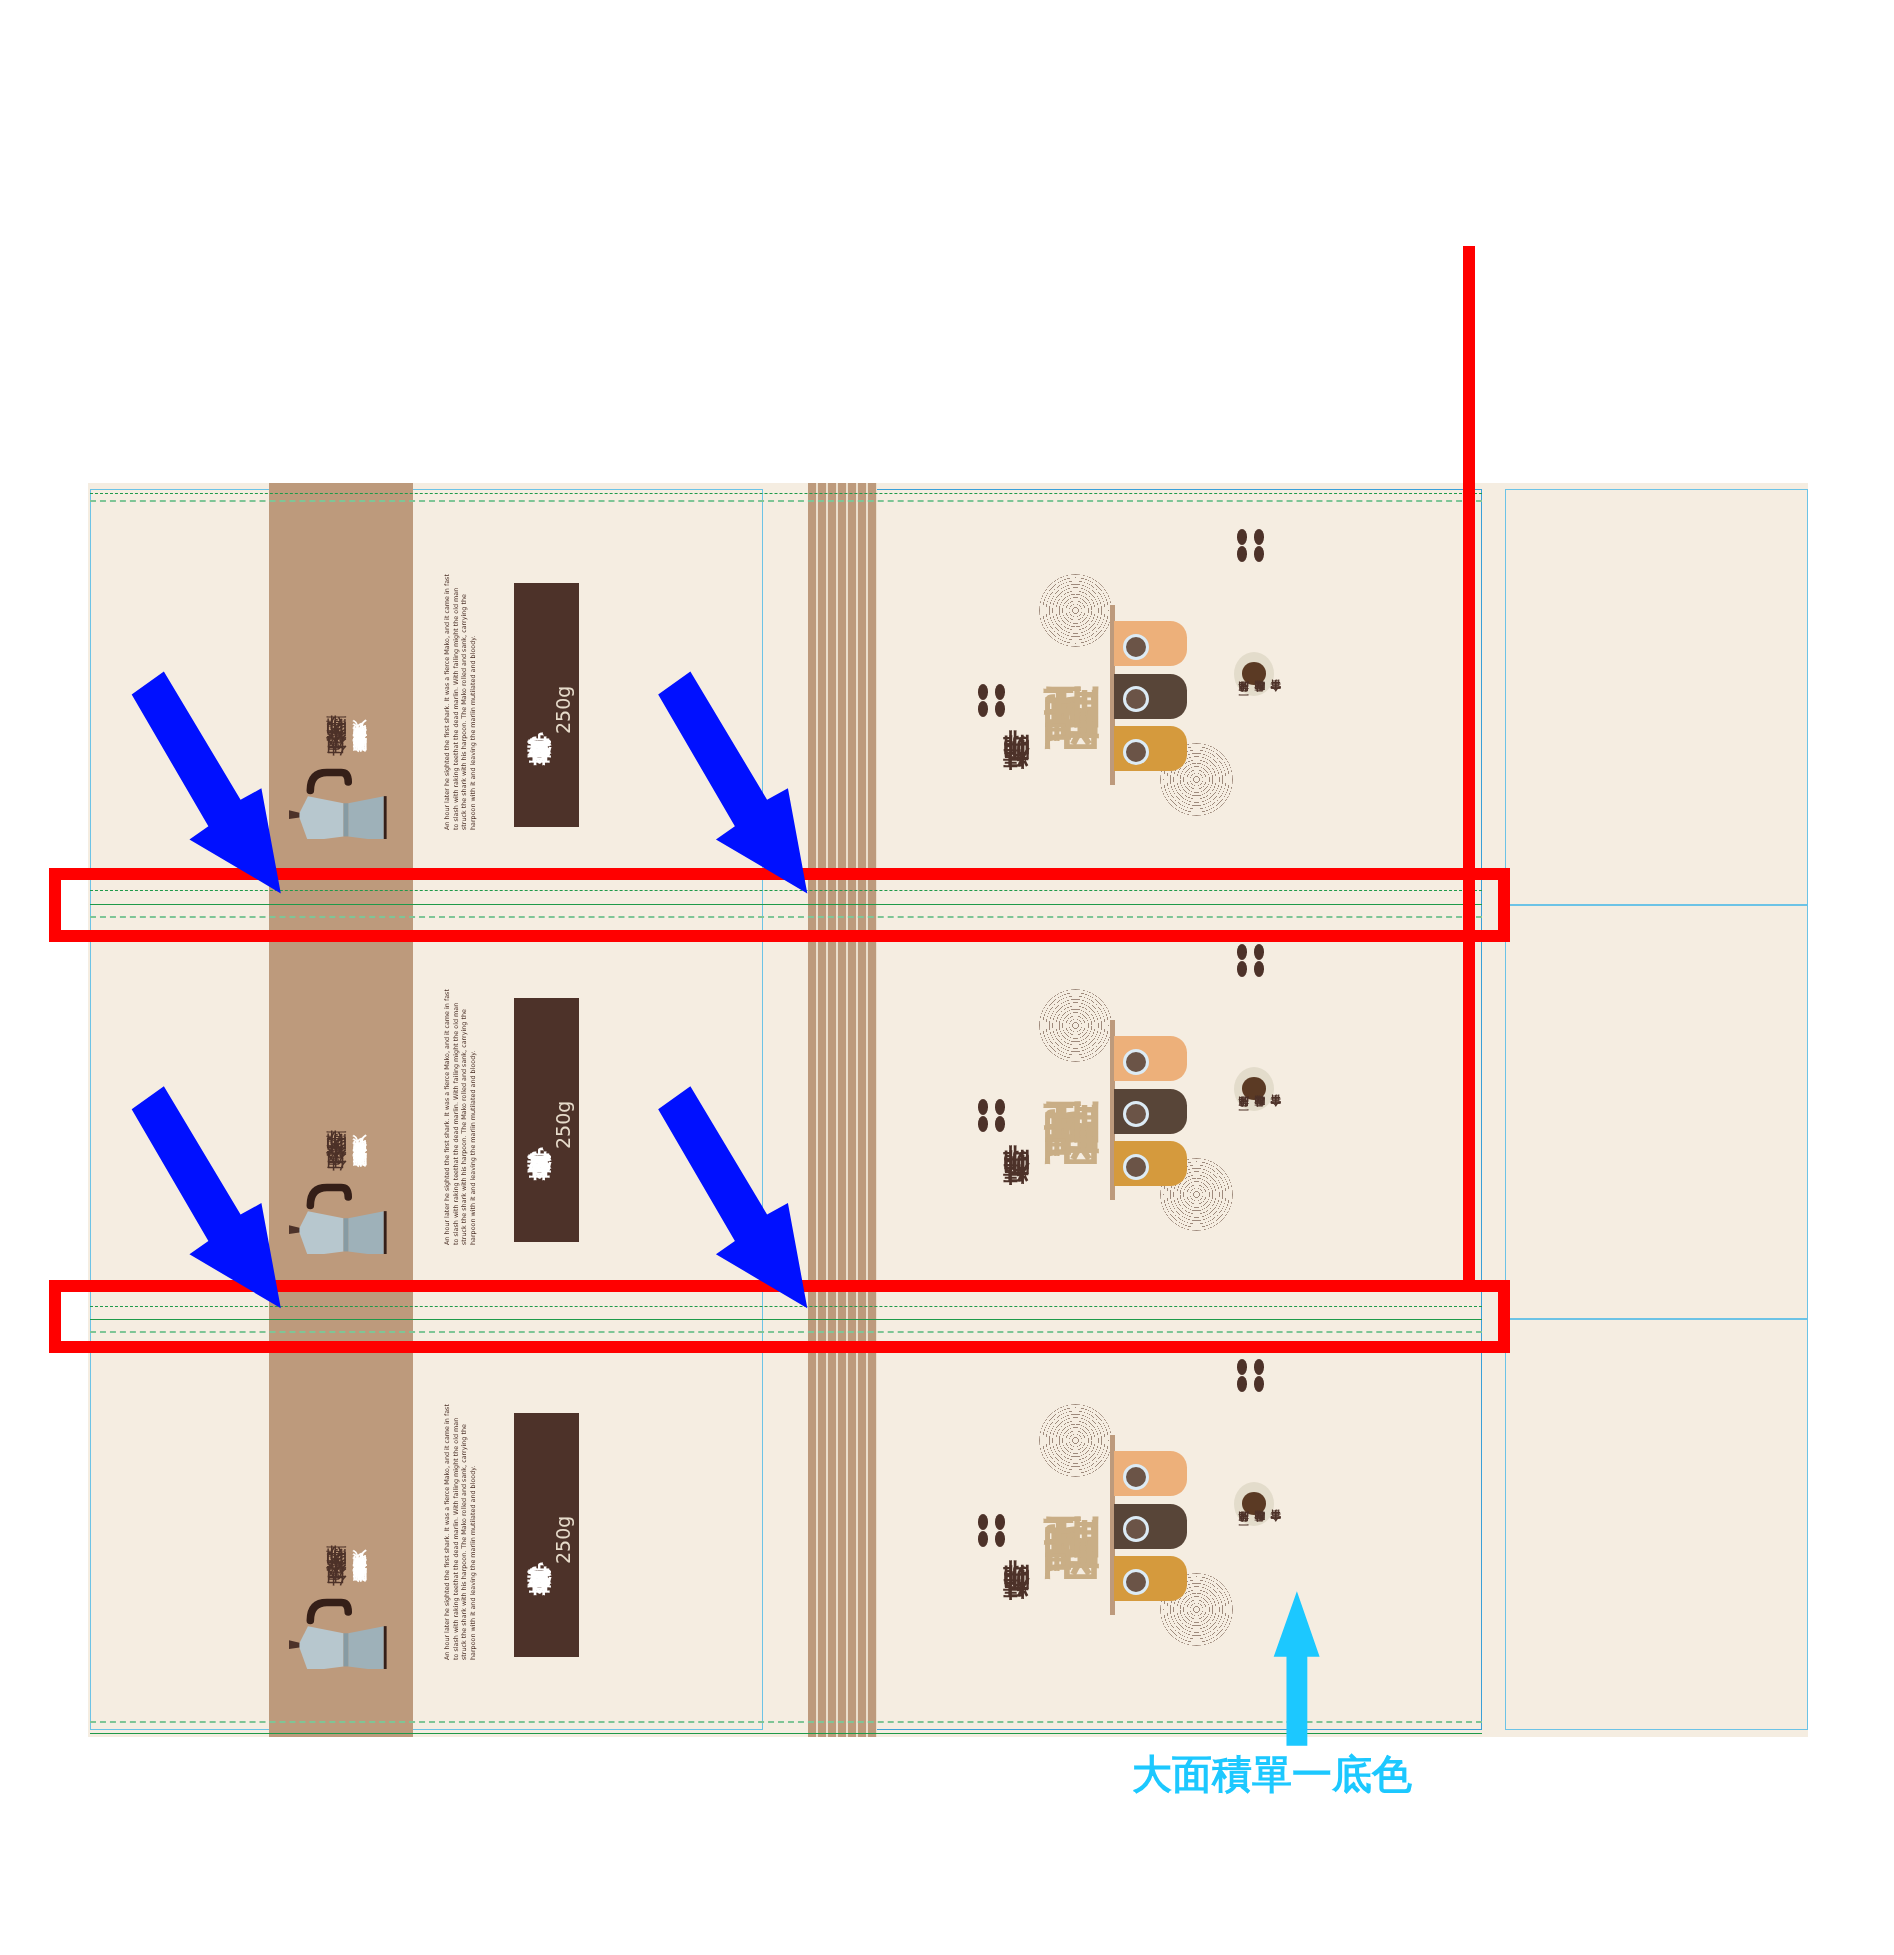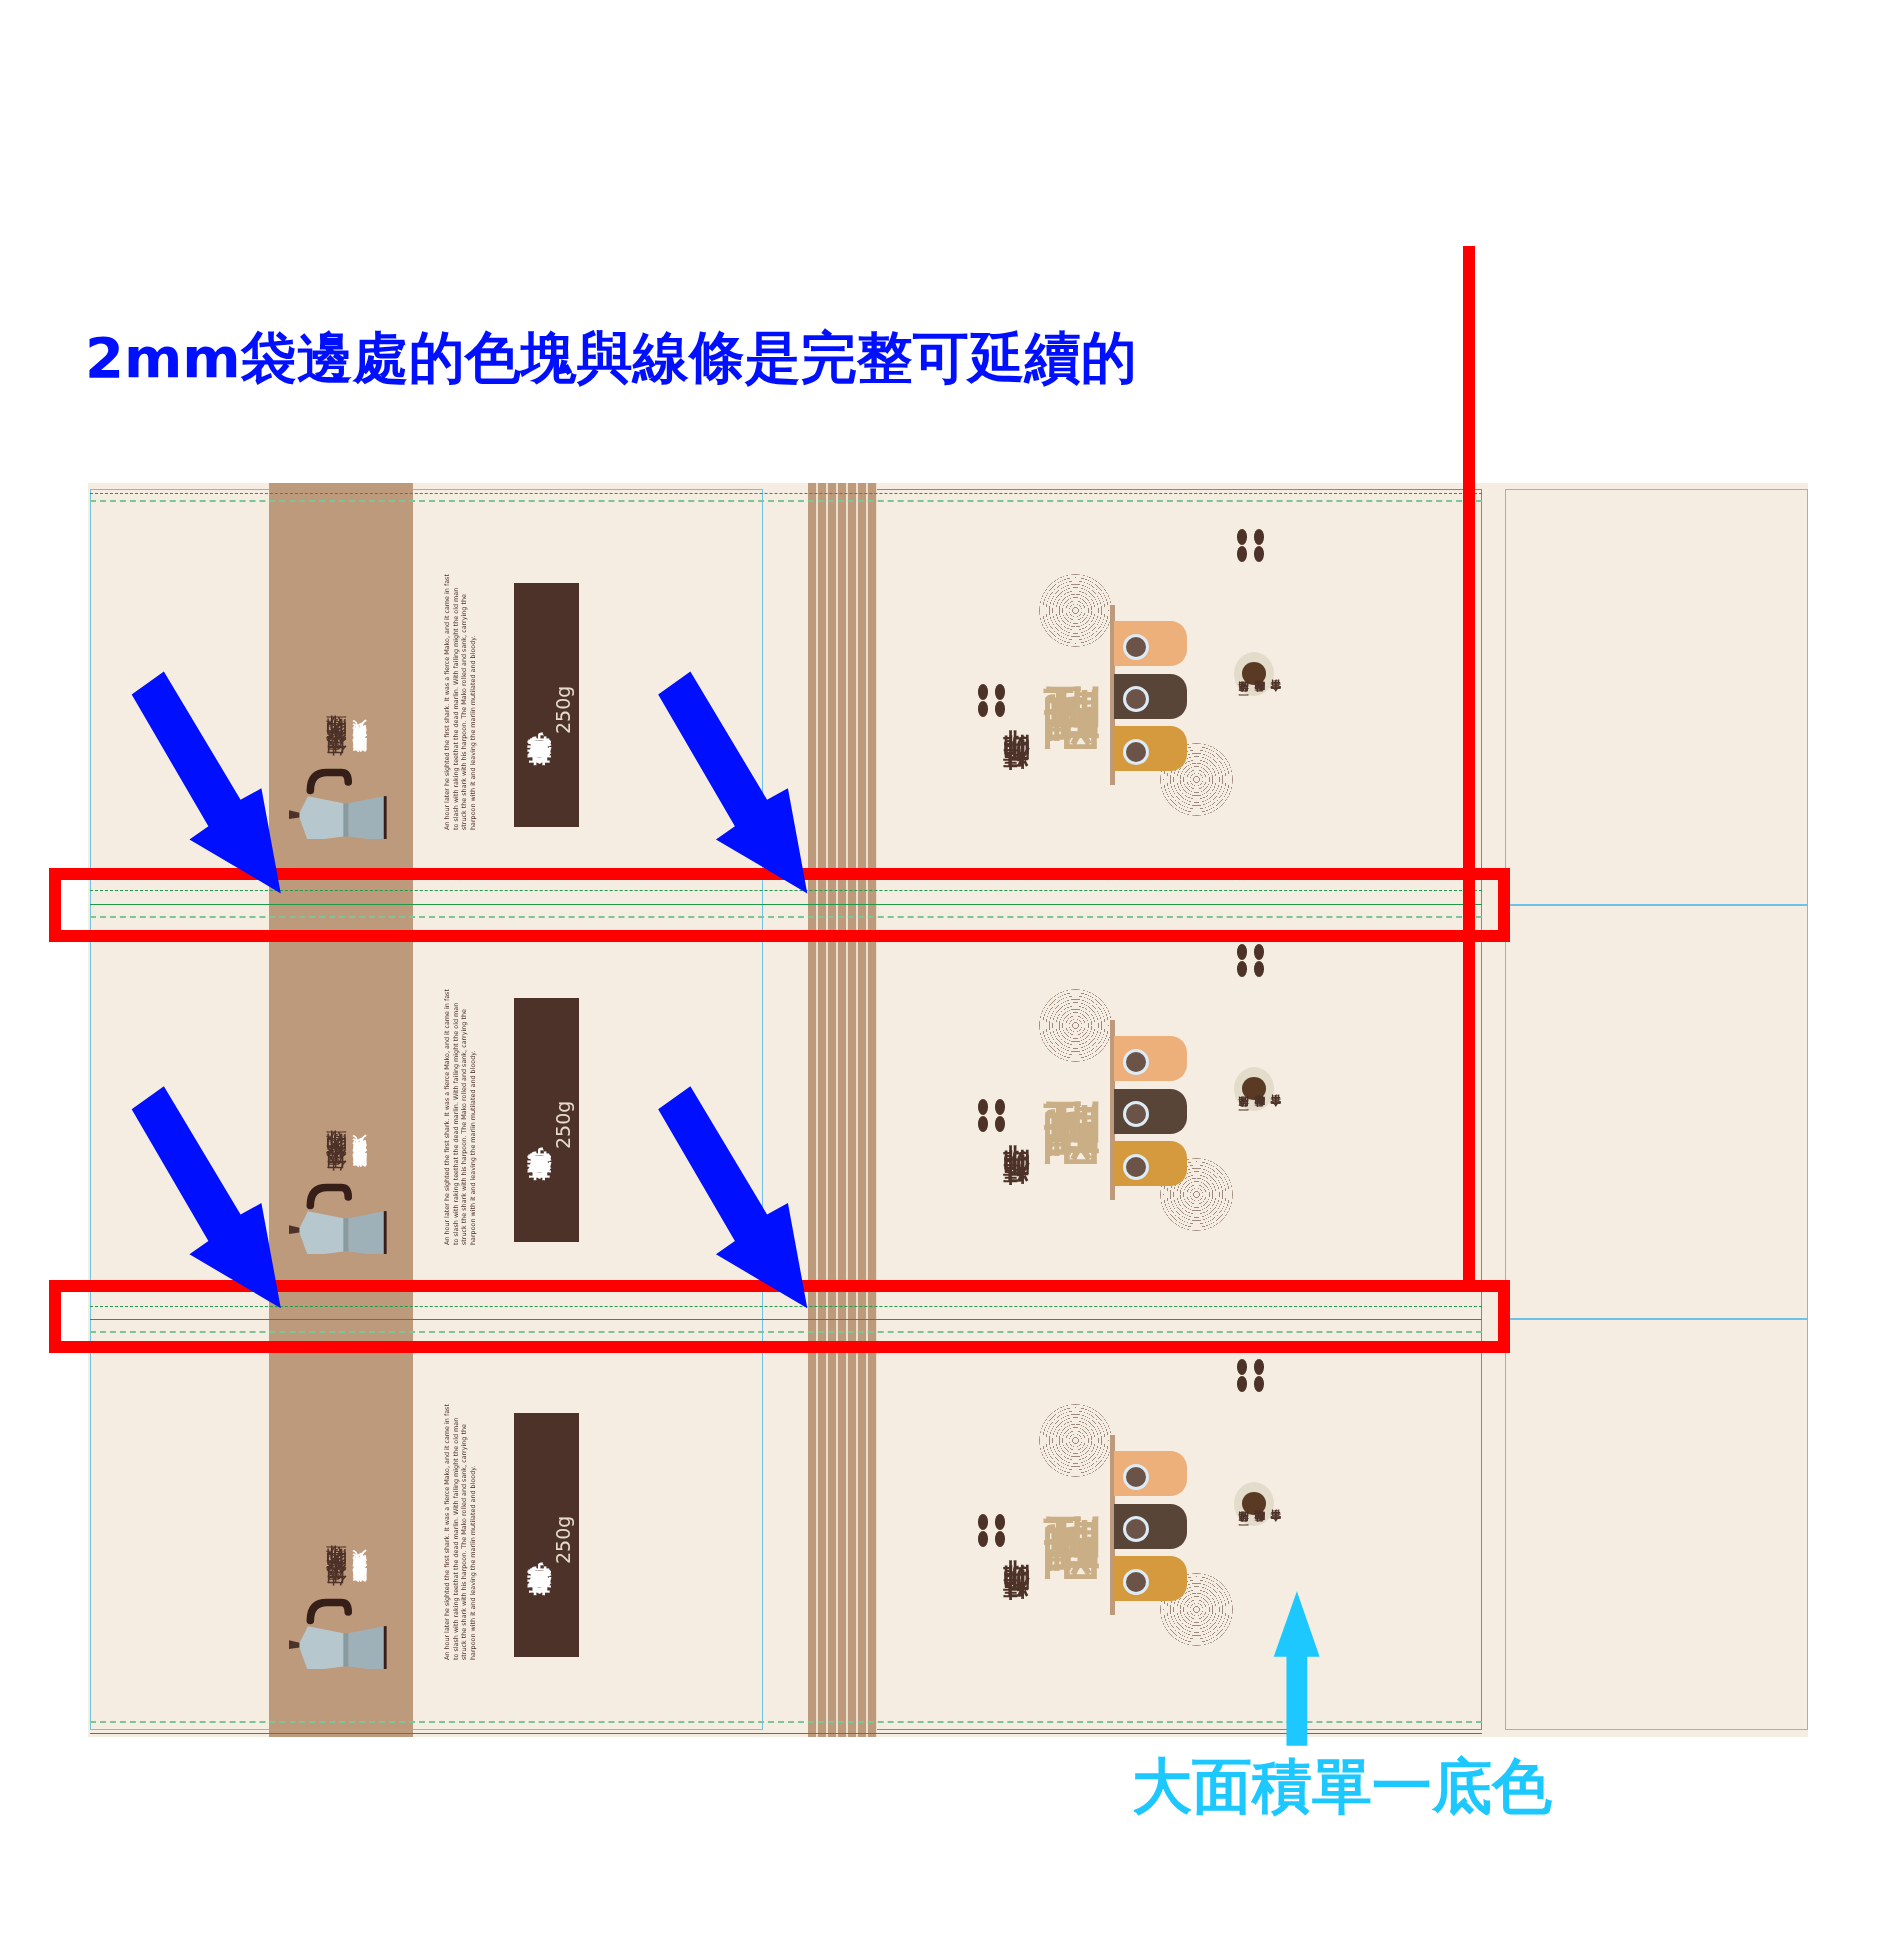--- a/index.html
+++ b/index.html
@@ -1,39 +1,38 @@
 <!DOCTYPE html>
 <html style="font-size:7.6px"><head>
 <meta charset="utf-8">
 <style>
   html, body { margin:0; padding:0; background:#ffffff; }
   body { width:1894px; height:1955px; position:relative; overflow:hidden; font-family:"DejaVu Sans", sans-serif; }
   .abs { position:absolute; }
   .title-red { color:#FF0000; font-weight:bold; font-size:56px; line-height:1.25; text-align:center; }
   .title-blue { color:#0010FF; font-weight:bold; font-size:56px; line-height:1.45; }
-  .caption-cyan { color:#1CC8FF; font-weight:bold; font-size:60px; }
+  .caption-cyan { color:#1CC8FF; font-weight:bold; font-size:40px; }
   .art-bg { background:#F5EDE1; }
   .brown-band { background:#BD9A7C; }
   .label-box { background:#4D3229; }
   .vtext { writing-mode:vertical-rl; transform:rotate(180deg); }
   .dash-green { border-top:1.9px dashed #1E9A4A; }
   .dash-lightgreen { border-top:2.4px dashed #7EC596; }
   .solid-green { border-top:1.4px solid #1E9A4A; }
   .guide-blue { background:#6CC3E6; }
   .dot { width:10.4px; height:16px; border-radius:50%; background:#4D3229; }
   .red-rect { border:12.3px solid #FF0000; box-sizing:border-box; }
 </style>
 </head>
 <body>
 
 <div class="abs title-red" style="left:1212px; top:92px; width:521px;">
 </div>
 
 <div class="abs title-blue" style="left:85px; top:317px; width:1231px;">
-  <div>2mm袋邊處的色塊與線條是完整可延續的</div>
 </div>
 
 <div class="abs art-bg" style="left:88px; top:483px; width:1720px; height:1254px;"></div>
 
 <div class="abs" style="left:90px; top:489px; width:673px; height:1241px; border:0.9px solid #6CC3E6; box-sizing:border-box;"></div>
 
 <div class="abs" style="left:809px; top:489px; width:673px; height:1241px; border:0.9px solid #3AA0D8; box-sizing:border-box;"></div>
 
 <div class="abs" style="left:1505px; top:489px; width:303px; height:1241px; border:1.4px solid #6CC3E6; box-sizing:border-box;"></div>
 <div class="abs guide-blue" style="left:1505px; top:904px; width:303px; height:1.9px;"></div>

